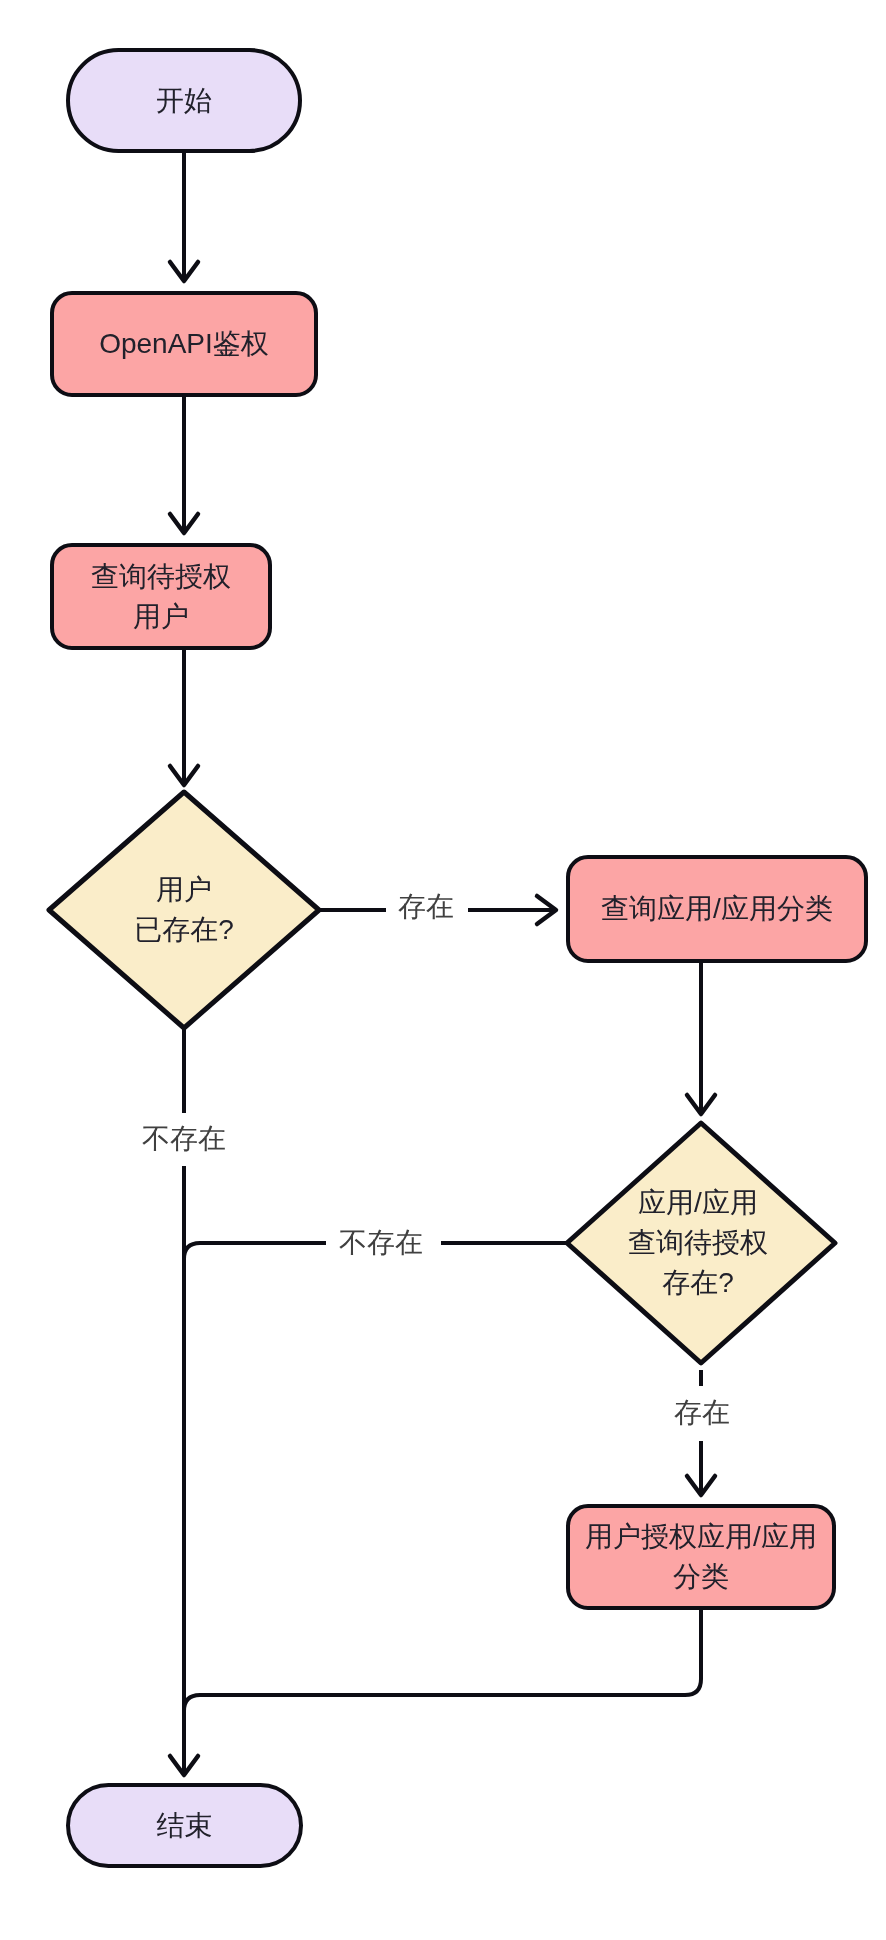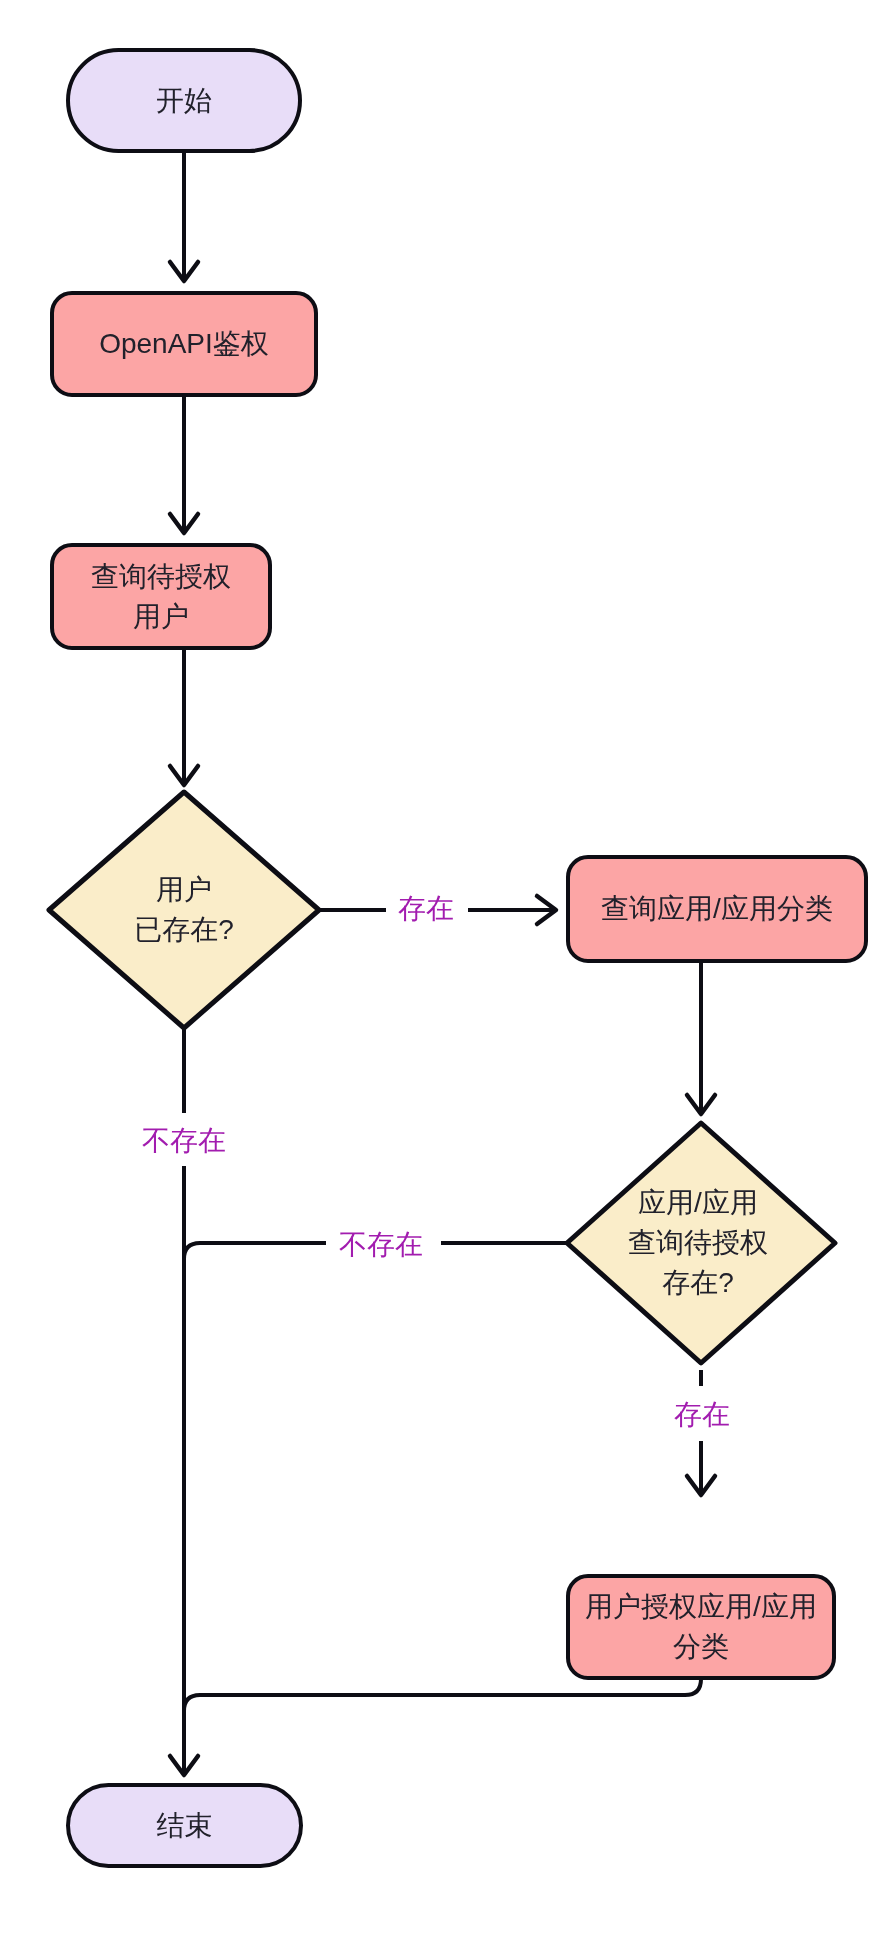--- a/index.html
+++ b/index.html
@@ -55,24 +55,25 @@
   .decision-label {
     background: transparent;
     pointer-events: none;
   }
   .node-line { display: block; white-space: nowrap; }
   .edge-label {
     position: absolute;
     transform: translate(-50%, -50%);
     font-size: 28px;
     line-height: 36px;
-    color: #a21caf;
+    color: #404040;
     background: #ffffff;
     padding: 0 6px;
     white-space: nowrap;
+    font-family: Liberation Mono, monospace;
   }
 </style>
 </head>
 <body>
 
 <div class="canvas">
 
   <svg class="edges-svg" width="886" height="1940" viewBox="0 0 886 1940">
 
     <path class="edge" d="M184 153 V278"></path>
@@ -129,21 +130,21 @@
   <div class="node process" style="left:566px; top:855px; width:302px; height:108px;">
     <span class="node-line">查询应用/应用分类</span>
   </div>
 
   <div class="node decision-label" style="left:564px; top:1123px; width:268px; height:240px;">
     <span class="node-line">应用/应用</span>
     <span class="node-line">查询待授权</span>
     <span class="node-line">存在?</span>
   </div>
 
-  <div class="node process" style="left:566px; top:1574px; width:270px; height:106px;">
+  <div class="node process" style="left:566px; top:1504px; width:270px; height:106px;">
     <span class="node-line">用户授权应用/应用</span>
     <span class="node-line">分类</span>
   </div>
 
   <div class="node stadium" style="left:66px; top:1783px; width:237px; height:85px;">
     <span class="node-line">结束</span>
   </div>
 
   <span class="edge-label" style="left:426px; top:909px;">存在</span>
 

